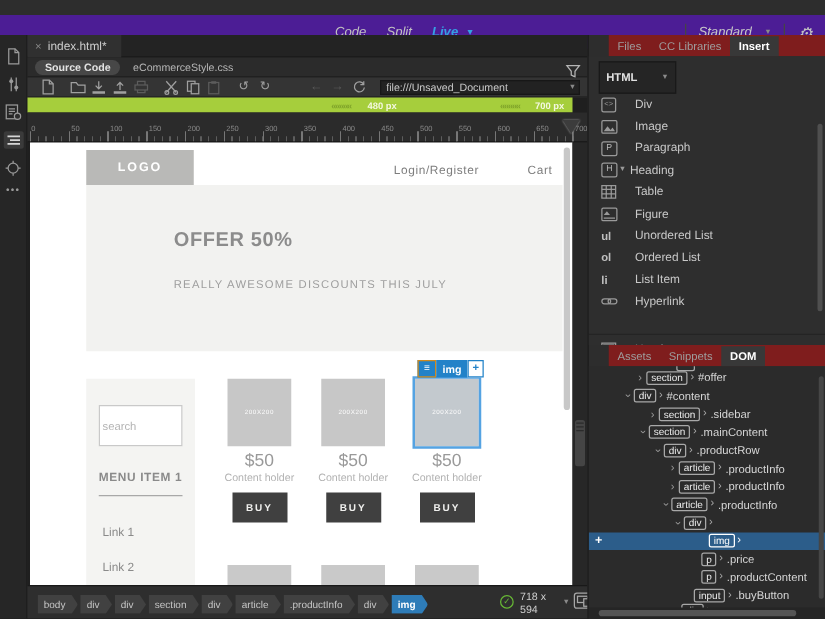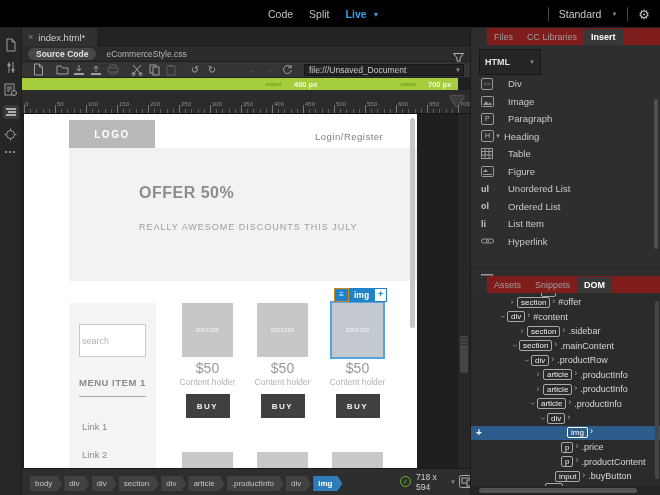--- a/index.html
+++ b/index.html
@@ -1,21 +1,21 @@
 <!DOCTYPE html>
 <html><head>
 <meta charset="utf-8">
 <style>
   html,body{margin:0;padding:0;background:#111;}
   *{box-sizing:border-box;}
   .app{position:relative;width:660px;height:495px;background:#2d2d2d;
        font-family:"Liberation Sans",sans-serif;overflow:hidden;color:#c8c8c8;}
 
   
-  .topbar{position:absolute;left:0;top:0;width:660px;height:28px;background:#000000;border-bottom:1px solid #1f1f1f;}
+  .topbar{position:absolute;left:0;top:12px;width:660px;height:28px;background:#4c1d95;border-bottom:1px solid #1f1f1f;font-style:italic;}
   .viewmodes{position:absolute;left:268px;top:0;height:28px;display:flex;align-items:center;gap:16px;font-size:10.5px;}
   .vm{color:#c2c2c2;cursor:default;}
   .vm.live{color:#35a0e4;font-weight:bold;}
   .vm-caret{color:#35a0e4;font-size:7px;margin-left:-10px;}
   .wsarea{position:absolute;right:10px;top:0;height:28px;display:flex;align-items:center;gap:10px;font-size:10.5px;}
   .sep{width:1px;height:14px;background:#454545;}
   .gear{color:#c2c2c2;font-size:13px;line-height:1;}
 
   
   .rail{position:absolute;left:0;top:28px;width:22px;height:467px;background:#262626;border-right:1px solid #1d1d1d;
@@ -57,21 +57,21 @@
   .ruler{position:absolute;left:0;top:72px;width:448px;height:14px;background:#2b2b2b;border-bottom:1px solid #161616;}
   .ruler .num{position:absolute;top:1px;font-size:6px;color:#8a8a8a;}
   .tickminor{position:absolute;left:2px;bottom:0;width:435px;height:4px;
      background:repeating-linear-gradient(90deg,#5d5d5d 0 1px,transparent 1px 6.2px);}
   .tickmajor{position:absolute;left:2px;bottom:0;width:435px;height:8px;
      background:repeating-linear-gradient(90deg,#777 0 1px,transparent 1px 31px);}
   .marker{position:absolute;left:428px;top:68px;width:0;height:0;border-left:7px solid transparent;
      border-right:7px solid transparent;border-top:11px solid #3c3c3c;filter:drop-shadow(0 0 1px #999);z-index:5;}
 
   
-  .canvas{position:absolute;left:2px;top:86px;width:393px;height:354px;background:#fff;overflow:hidden;}
+  .canvas{position:absolute;left:2px;top:86px;width:434px;height:354px;background:#fff;overflow:hidden;}
   .gutter{position:absolute;left:436px;top:86px;width:12px;height:354px;background:#272727;}
   .gutterthumb{position:absolute;left:2px;top:222px;width:8px;height:37px;background:#454545;border-radius:2px;}
   .gutterthumb i{display:block;height:1px;background:#2b2b2b;margin:2px 1px 0 1px;}
   .cv-scroll{position:absolute;right:2px;top:4px;width:5px;height:210px;background:#c8c8c8;border-radius:3px;}
 
   .logo{position:absolute;left:45px;top:6px;width:86px;height:28px;background:#b9b9b7;color:#fff;
         display:flex;align-items:center;justify-content:center;font-size:10px;font-weight:bold;letter-spacing:1.5px;}
   .navlink{position:absolute;top:17px;font-size:9.5px;color:#7d7d7d;letter-spacing:.5px;padding-left:37px;}
   .offer{position:absolute;left:45px;top:34px;width:381px;height:133px;background:#f2f2f0;}
   .offer-title{position:absolute;left:70px;top:36px;font-size:16px;font-weight:bold;color:#8c8c8c;letter-spacing:.5px;}

